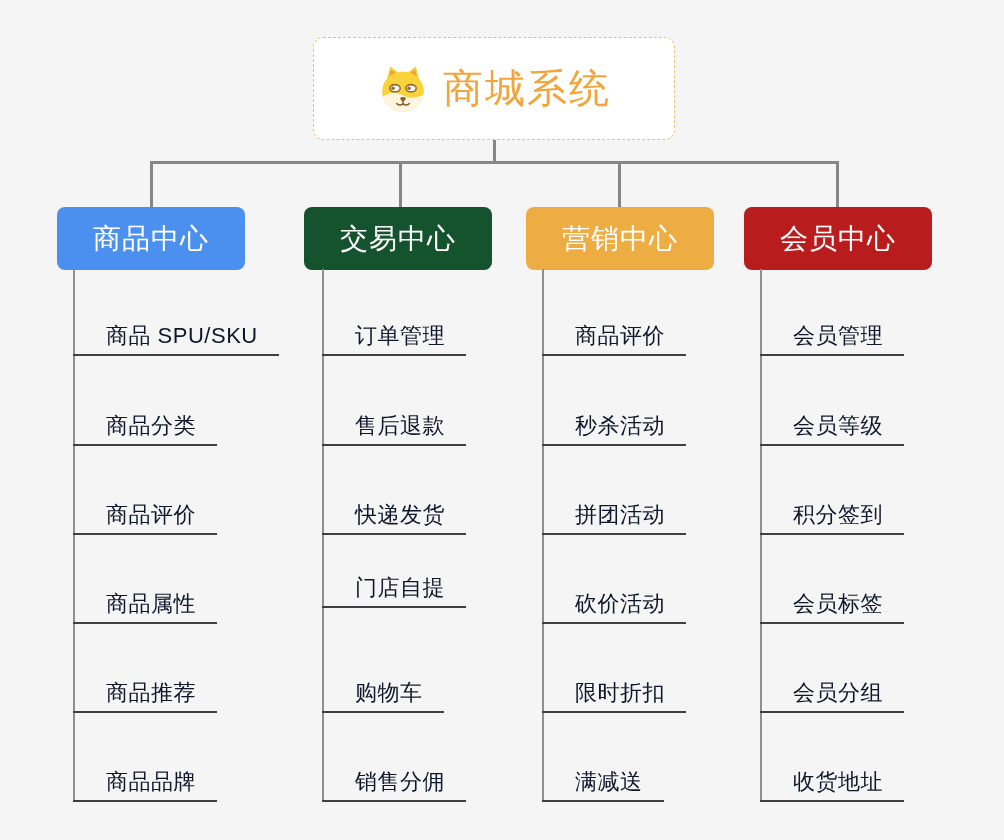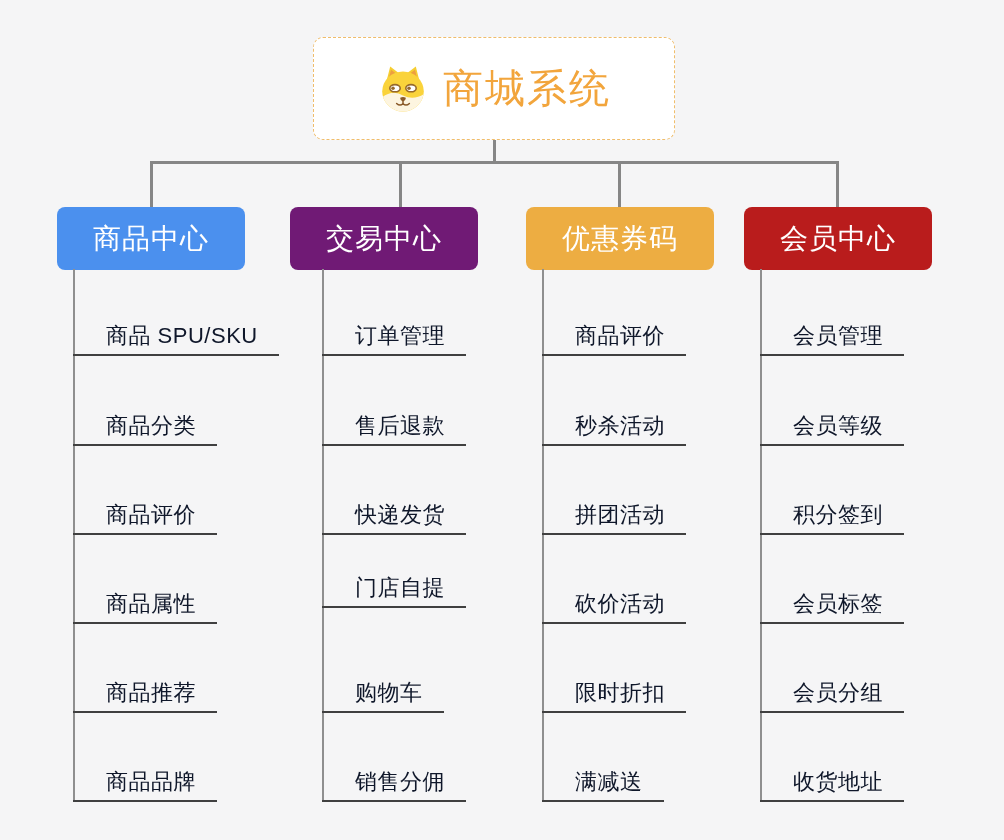--- a/index.html
+++ b/index.html
@@ -79,30 +79,30 @@
       <div class="connector" style="left: 150px; top: 162px; width: 3px; height: 46px;"></div>
       <div class="branch-box" style="left: 57px; width: 188px; background: rgb(75, 144, 238);">商品中心</div>
       <div class="connector" style="left: 73px; top: 269px; width: 2px; height: 532px; background: rgb(143, 143, 143);"></div>
       <div class="child-item" style="left: 73px; top: 320px;">商品 SPU/SKU</div>
       <div class="child-item" style="left: 73px; top: 410px;">商品分类</div>
       <div class="child-item" style="left: 73px; top: 499px;">商品评价</div>
       <div class="child-item" style="left: 73px; top: 588px;">商品属性</div>
       <div class="child-item" style="left: 73px; top: 677px;">商品推荐</div>
       <div class="child-item" style="left: 73px; top: 766px;">商品品牌</div>
       <div class="connector" style="left: 399px; top: 162px; width: 3px; height: 46px;"></div>
-      <div class="branch-box" style="left: 290px; width: 188px; background: #701a75;">交易中心</div>
+      <div class="branch-box" style="left: 304px; width: 188px; background: #14532d;">交易中心</div>
       <div class="connector" style="left: 322px; top: 269px; width: 2px; height: 532px; background: rgb(143, 143, 143);"></div>
       <div class="child-item" style="left: 322px; top: 320px;">订单管理</div>
       <div class="child-item" style="left: 322px; top: 410px;">售后退款</div>
       <div class="child-item" style="left: 322px; top: 499px;">快递发货</div>
       <div class="child-item" style="left: 322px; top: 572px;">门店自提</div>
       <div class="child-item" style="left: 322px; top: 677px;">购物车</div>
       <div class="child-item" style="left: 322px; top: 766px;">销售分佣</div>
       <div class="connector" style="left: 618px; top: 162px; width: 3px; height: 46px;"></div>
-      <div class="branch-box" style="left: 526px; width: 188px; background: rgb(237, 173, 66);">优惠券码</div>
+      <div class="branch-box" style="left: 526px; width: 188px; background: rgb(237, 173, 66);">营销中心</div>
       <div class="connector" style="left: 542px; top: 269px; width: 2px; height: 532px; background: rgb(143, 143, 143);"></div>
       <div class="child-item" style="left: 542px; top: 320px;">商品评价</div>
       <div class="child-item" style="left: 542px; top: 410px;">秒杀活动</div>
       <div class="child-item" style="left: 542px; top: 499px;">拼团活动</div>
       <div class="child-item" style="left: 542px; top: 588px;">砍价活动</div>
       <div class="child-item" style="left: 542px; top: 677px;">限时折扣</div>
       <div class="child-item" style="left: 542px; top: 766px;">满减送</div>
       <div class="connector" style="left: 836px; top: 162px; width: 3px; height: 46px;"></div>
       <div class="branch-box" style="left: 744px; width: 188px; background: #b91c1c;">会员中心</div>
       <div class="connector" style="left: 760px; top: 269px; width: 2px; height: 532px; background: rgb(143, 143, 143);"></div>

